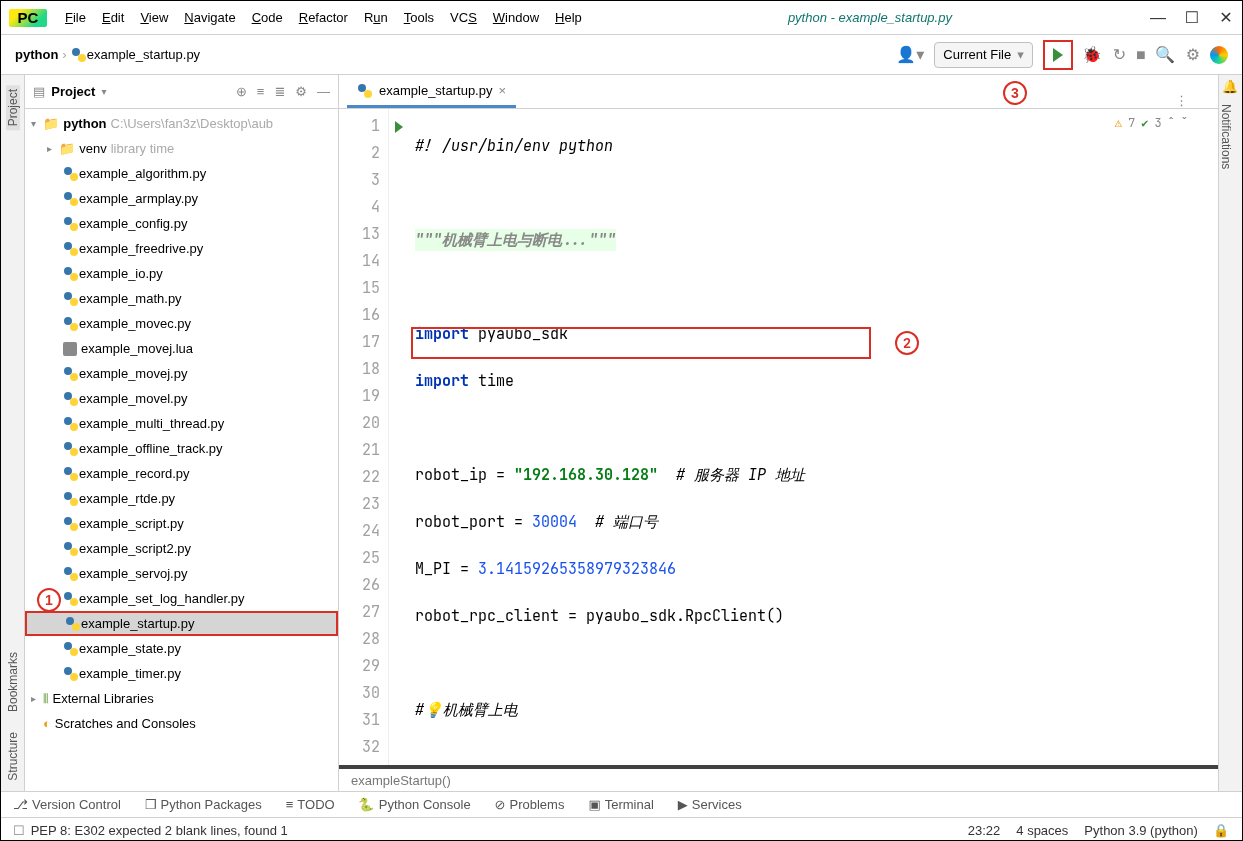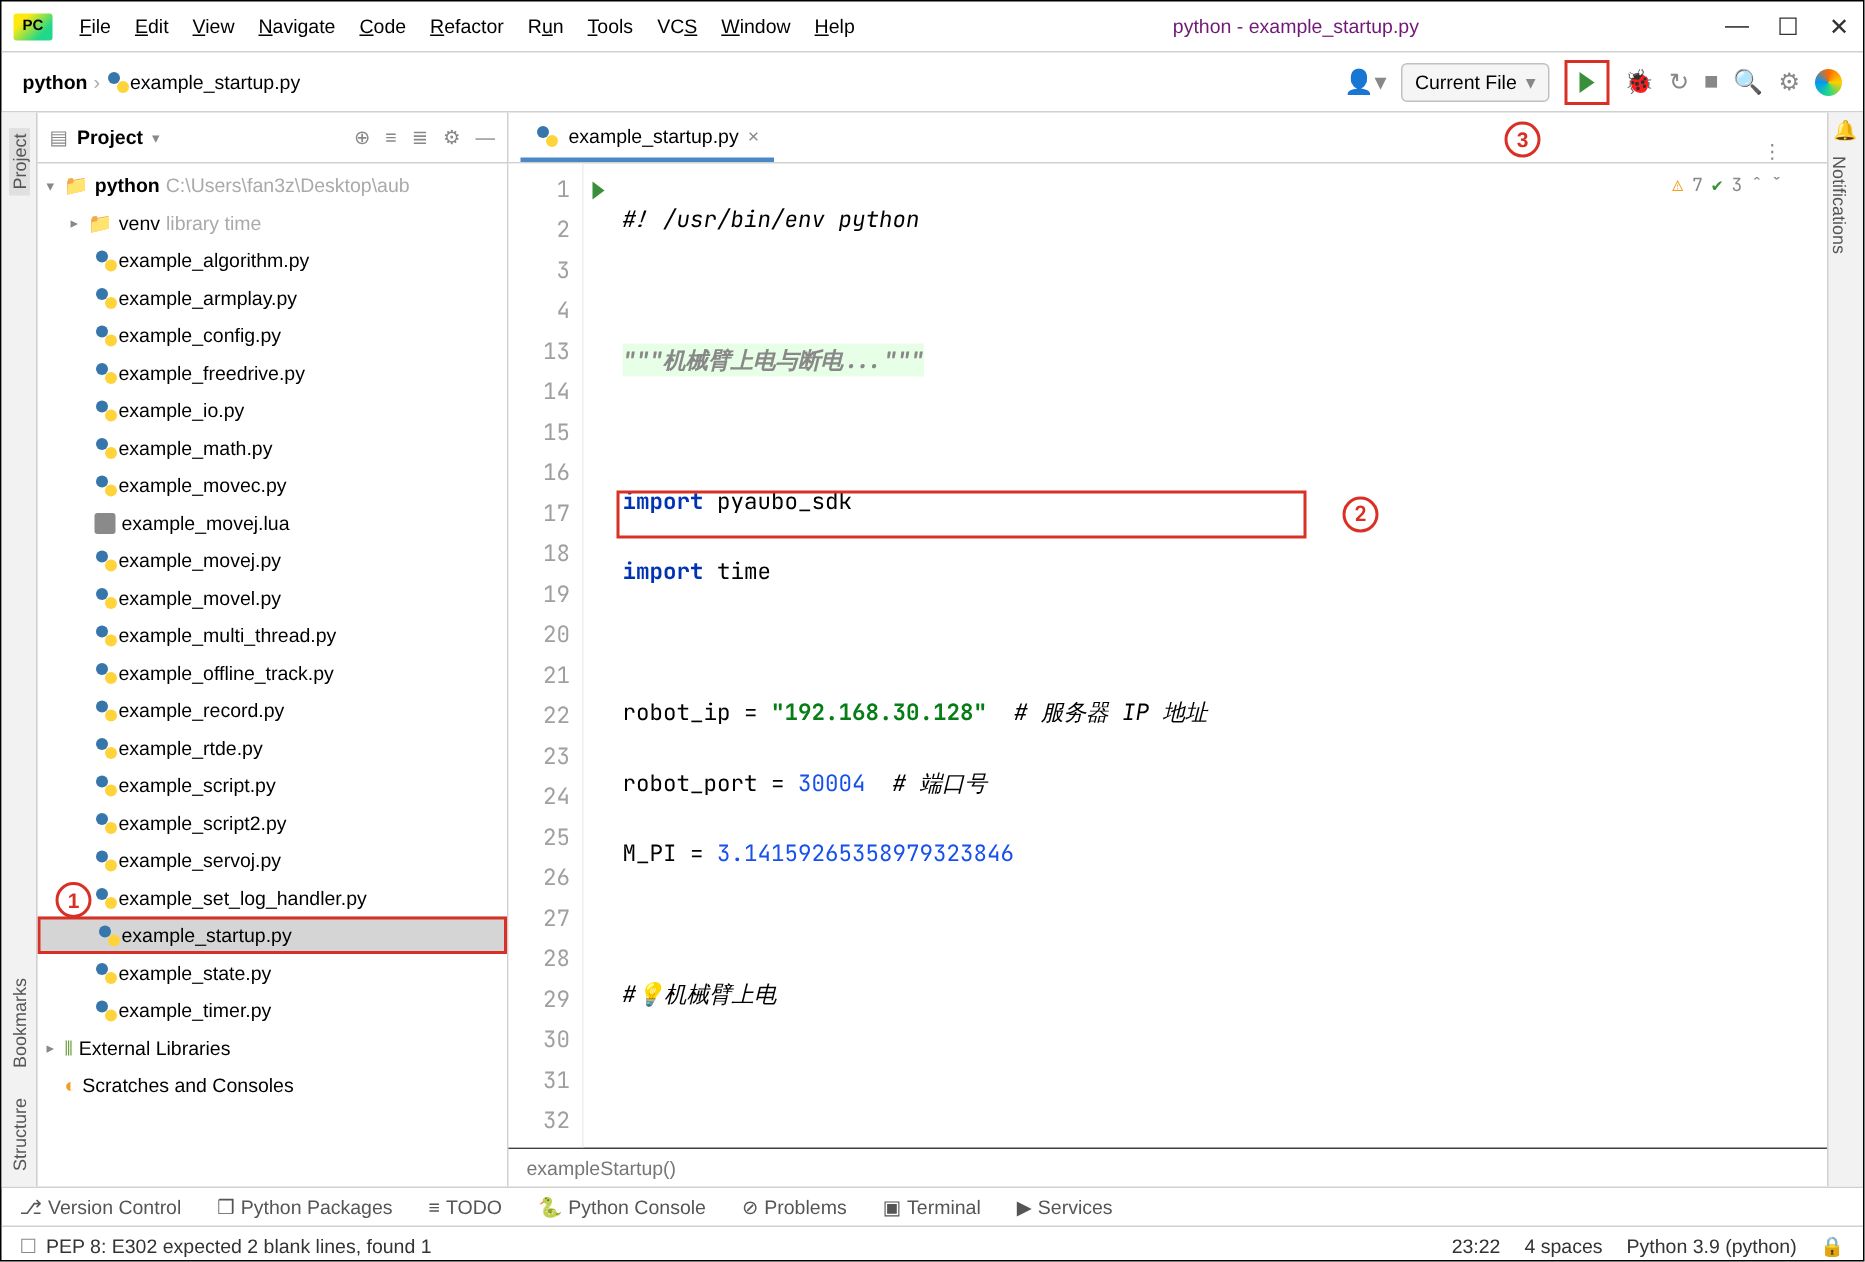--- a/index.html
+++ b/index.html
@@ -1,21 +1,21 @@
 <!DOCTYPE html>
 <html><head>
 <meta charset="utf-8">
 <style>
 * { margin: 0; padding: 0; box-sizing: border-box; }
 body { font-family: "Segoe UI", Arial, sans-serif; font-size: 13px; background: #fff; color: #000; width: 1243px; height: 841px; overflow: hidden; border: 1px solid #000; position: relative; }
 .title-bar { height: 34px; display: flex; align-items: center; padding: 0 8px; border-bottom: 1px solid #d0d0d0; }
-.app-icon { width: 26px; height: 18px; background: linear-gradient(135deg, #fde910 25%, #21d789 75%); border-radius: 2px; margin-right: 10px; display: inline-flex; align-items: center; justify-content: center; font-size: 10px; font-weight: bold; color: #000; }
+.app-icon { width: 38px; height: 18px; background: linear-gradient(135deg, #fde910 25%, #21d789 75%); border-radius: 2px; margin-right: 10px; display: inline-flex; align-items: center; justify-content: center; font-size: 15px; font-weight: bold; color: #000; }
 .menu-item { padding: 4px 8px; cursor: pointer; }
 .menu-item u { text-decoration: underline; }
-.title-text { flex: 1; text-align: center; color: #701a75; }
+.title-text { flex: 1; text-align: center; color: #0f766e; font-style: italic; }
 .win-controls { display: flex; gap: 18px; align-items: center; }
 .win-btn { width: 16px; height: 16px; cursor: pointer; font-size: 16px; color: #333; display: flex; align-items: center; justify-content: center; }
 .toolbar-area { height: 40px; display: flex; align-items: center; padding: 0 14px; border-bottom: 1px solid #d0d0d0; }
 .breadcrumb { display: flex; align-items: center; font-size: 13px; }
 .breadcrumb b { font-weight: bold; }
 .breadcrumb .sep { margin: 0 4px; color: #aaa; }
 .toolbar-right { margin-left: auto; display: flex; align-items: center; gap: 10px; }
 .config-select { height: 26px; padding: 2px 8px; border: 1px solid #c0c0c0; border-radius: 4px; background: #f5f5f5; font-size: 13px; display: flex; align-items: center; gap: 6px; }
 .run-btn { width: 30px; height: 30px; border: 2px solid #d93025; display: flex; align-items: center; justify-content: center; cursor: pointer; }
 .play-tri { width: 0; height: 0; border-left: 10px solid #3a8f3a; border-top: 7px solid transparent; border-bottom: 7px solid transparent; }
@@ -52,21 +52,21 @@
 .c-comment { color: #000000; font-style: italic; }
 .c-kw { color: #0033b3; font-weight: bold; }
 .c-str { color: #067d17; font-weight: bold; }
 .c-num { color: #1750eb; }
 .c-doc { background: #e6ffe6; color: #888; font-style: italic; font-weight: bold; padding: 1px 0; }
 .highlight-box { border: 2px solid #d93025; position: absolute; }
 .circle-num { width: 24px; height: 24px; border: 2px solid #d93025; border-radius: 50%; color: #d93025; font-weight: bold; display: flex; align-items: center; justify-content: center; position: absolute; background: #fff; font-size: 14px; }
 .inspections { position: absolute; right: 30px; top: 6px; font-size: 12px; color: #888; display: flex; gap: 6px; align-items: center; }
 .warn-tri { color: #f0a020; }
 .check-green { color: #3a8f3a; }
-.editor-foot { height: 26px; border-top: 1px solid #404040; padding: 0 12px; display: flex; align-items: center; color: #777; font-size: 13px; }
+.editor-foot { height: 26px; border-top: 4px solid #404040; padding: 0 12px; display: flex; align-items: center; color: #777; font-size: 13px; }
 .right-rail { width: 24px; background: #f2f2f2; border-left: 1px solid #d0d0d0; }
 .rail-label-r { writing-mode: vertical-lr; font-size: 12px; color: #555; margin: 6px 0; padding: 4px 0; cursor: pointer; }
 .bottom-tool-bar { height: 26px; border-top: 1px solid #d0d0d0; display: flex; align-items: center; padding: 0 12px; gap: 24px; font-size: 13px; color: #555; }
 .bt-item { display: flex; align-items: center; gap: 4px; cursor: pointer; }
 .status-bar { height: 26px; border-top: 1px solid #d0d0d0; display: flex; align-items: center; padding: 0 12px; font-size: 13px; color: #333; }
 .status-right { margin-left: auto; display: flex; gap: 16px; }
 svg.pyicon { width: 16px; height: 16px; }
 .color-swirl { width: 18px; height: 18px; border-radius: 50%; background: conic-gradient(#ff6a00, #fdd000, #21d789, #0098f7, #ff6a00); }
 </style>
 </head>
@@ -387,20 +387,21 @@
 <div class="ln"><span class="c-comment">#! /usr/bin/env python</span></div>
 <div class="ln"></div>
 <div class="ln"><span class="c-doc">"""机械臂上电与断电..."""</span></div>
 <div class="ln"></div>
 <div class="ln"><span class="c-kw">import</span><span> pyaubo_sdk</span></div>
 <div class="ln"><span class="c-kw">import</span><span> time</span></div>
 <div class="ln"></div>
 <div class="ln"><span>robot_ip = </span><span class="c-str">"192.168.30.128"</span><span class="c-comment">  # 服务器 IP 地址</span></div>
 <div class="ln"><span>robot_port = </span><span class="c-num">30004</span><span class="c-comment">  # 端口号</span></div>
 <div class="ln"><span>M_PI = </span><span class="c-num">3.14159265358979323846</span></div>
+<div class="ln"><span>robot_rpc_client = pyaubo_sdk.RpcClient()</span></div>
 <div class="ln"></div>
 <div class="ln"><span class="c-comment" style="font-style:italic">#💡</span><span class="c-comment">机械臂上电</span></div>
 
 
 
 
 
 
 
 

